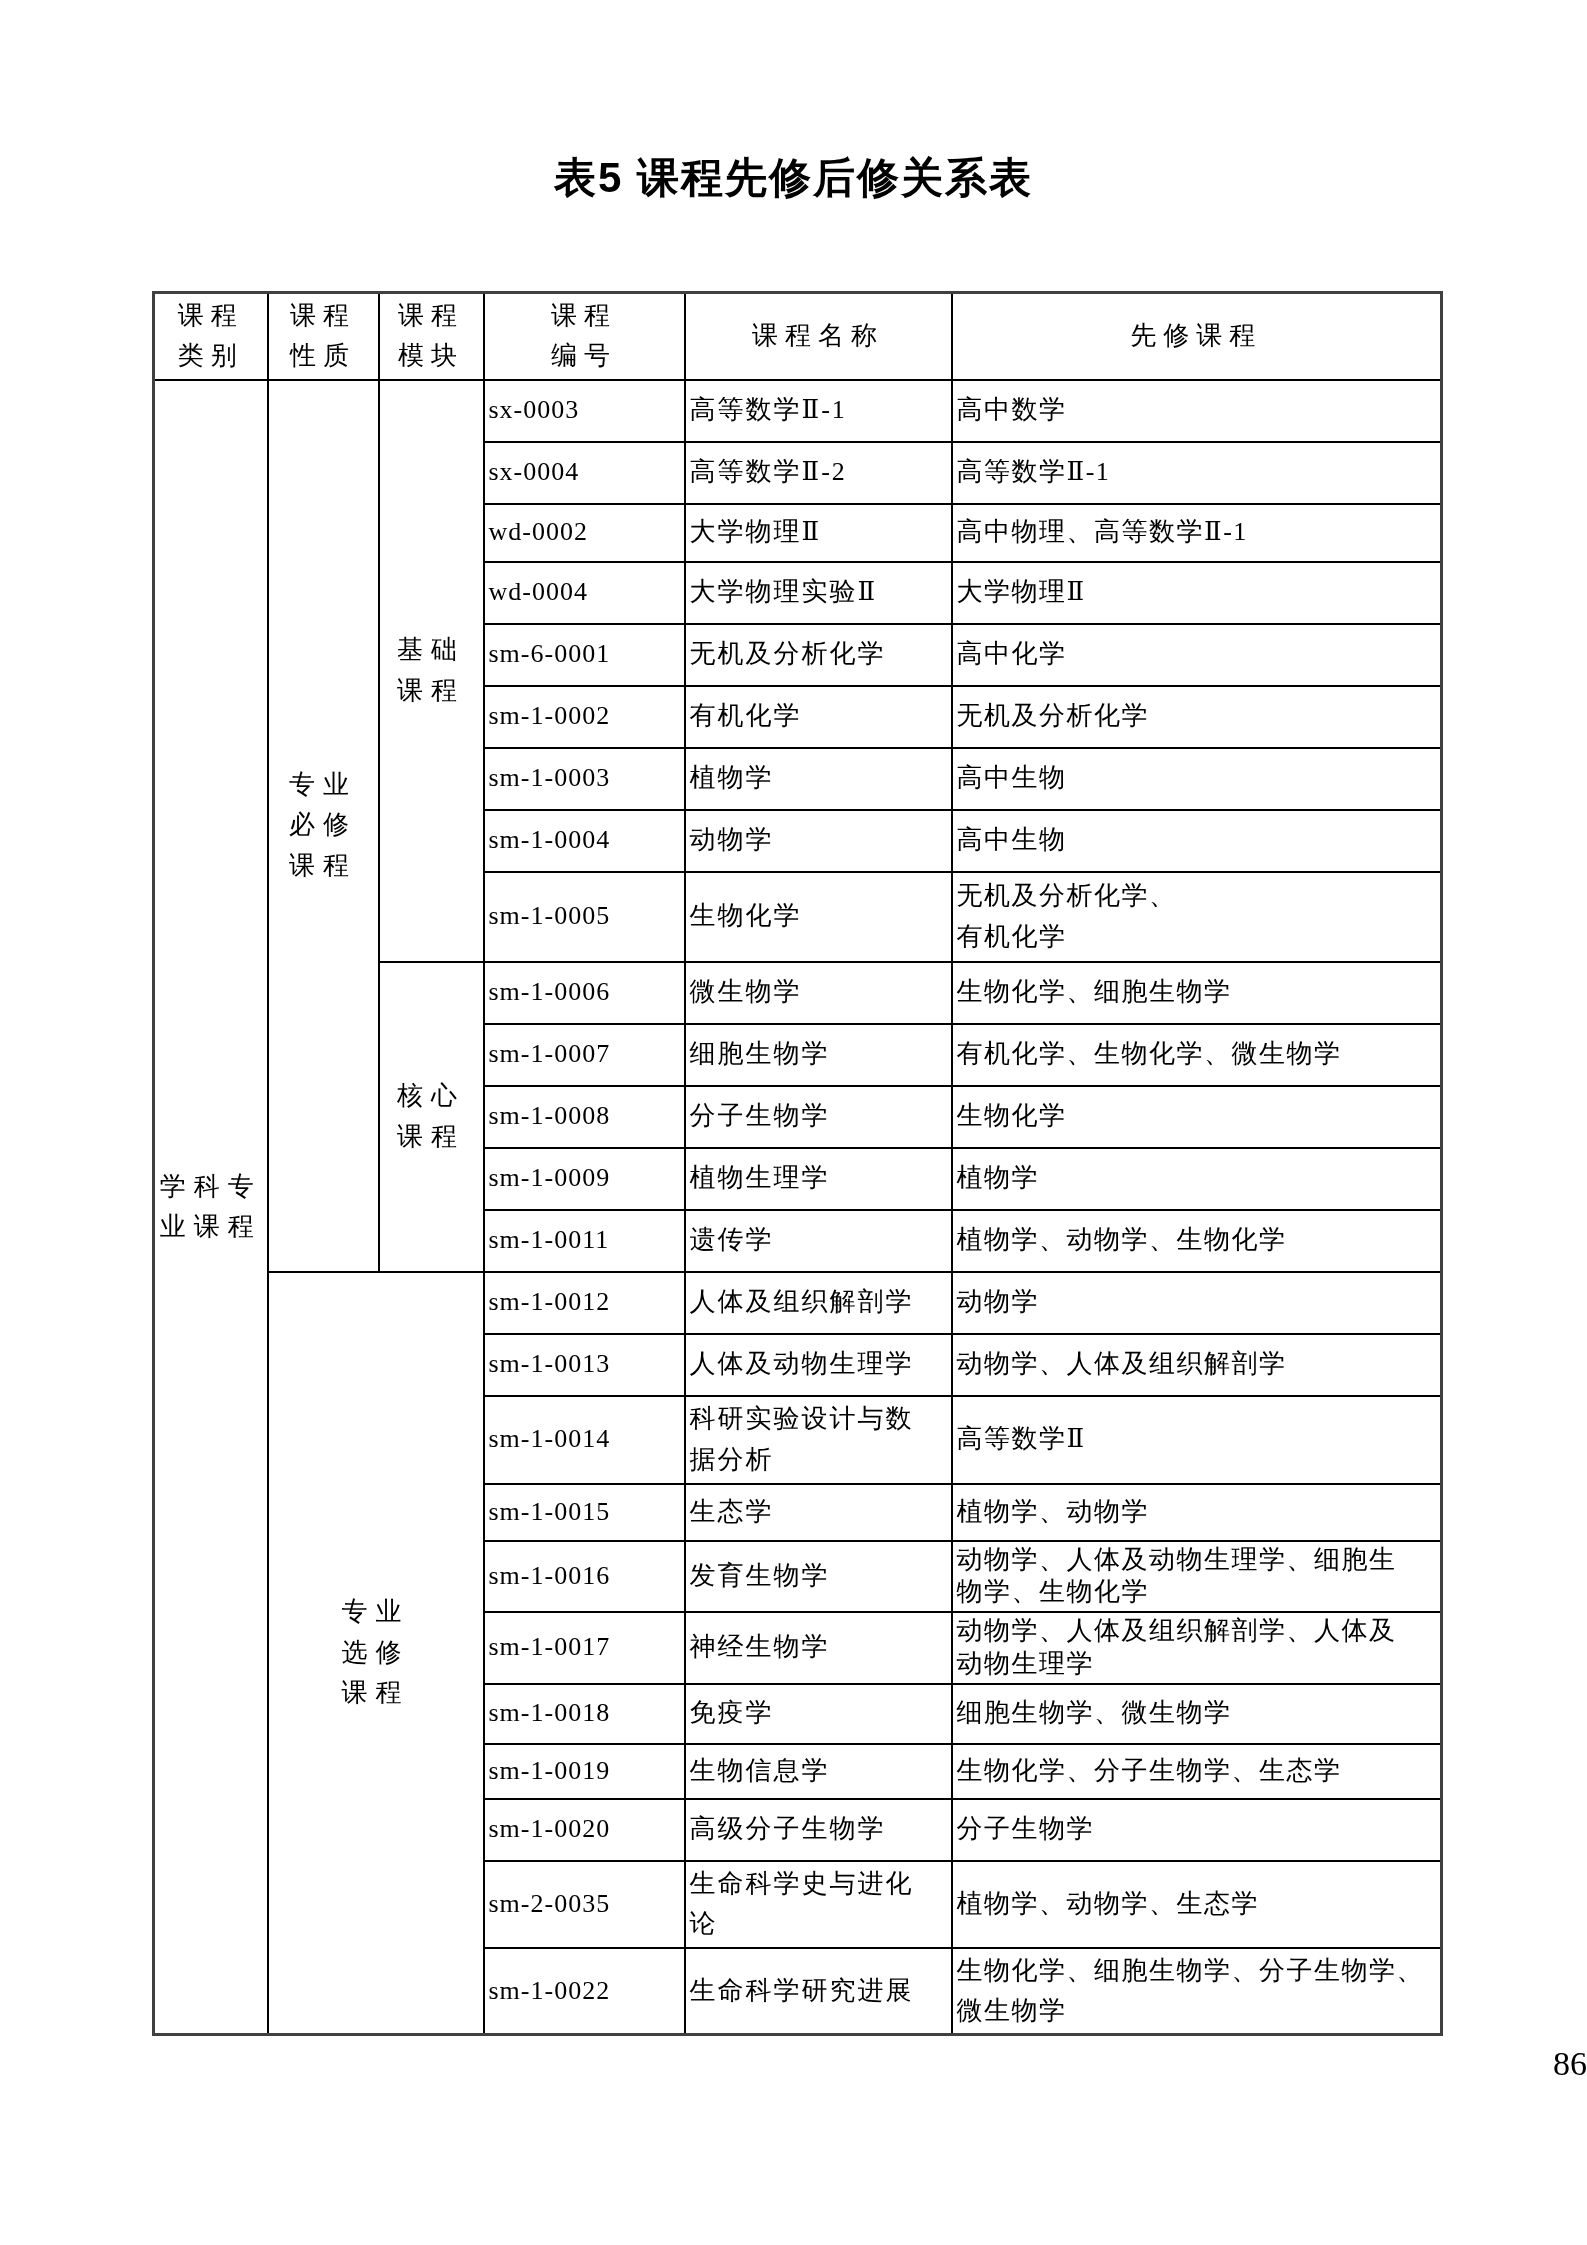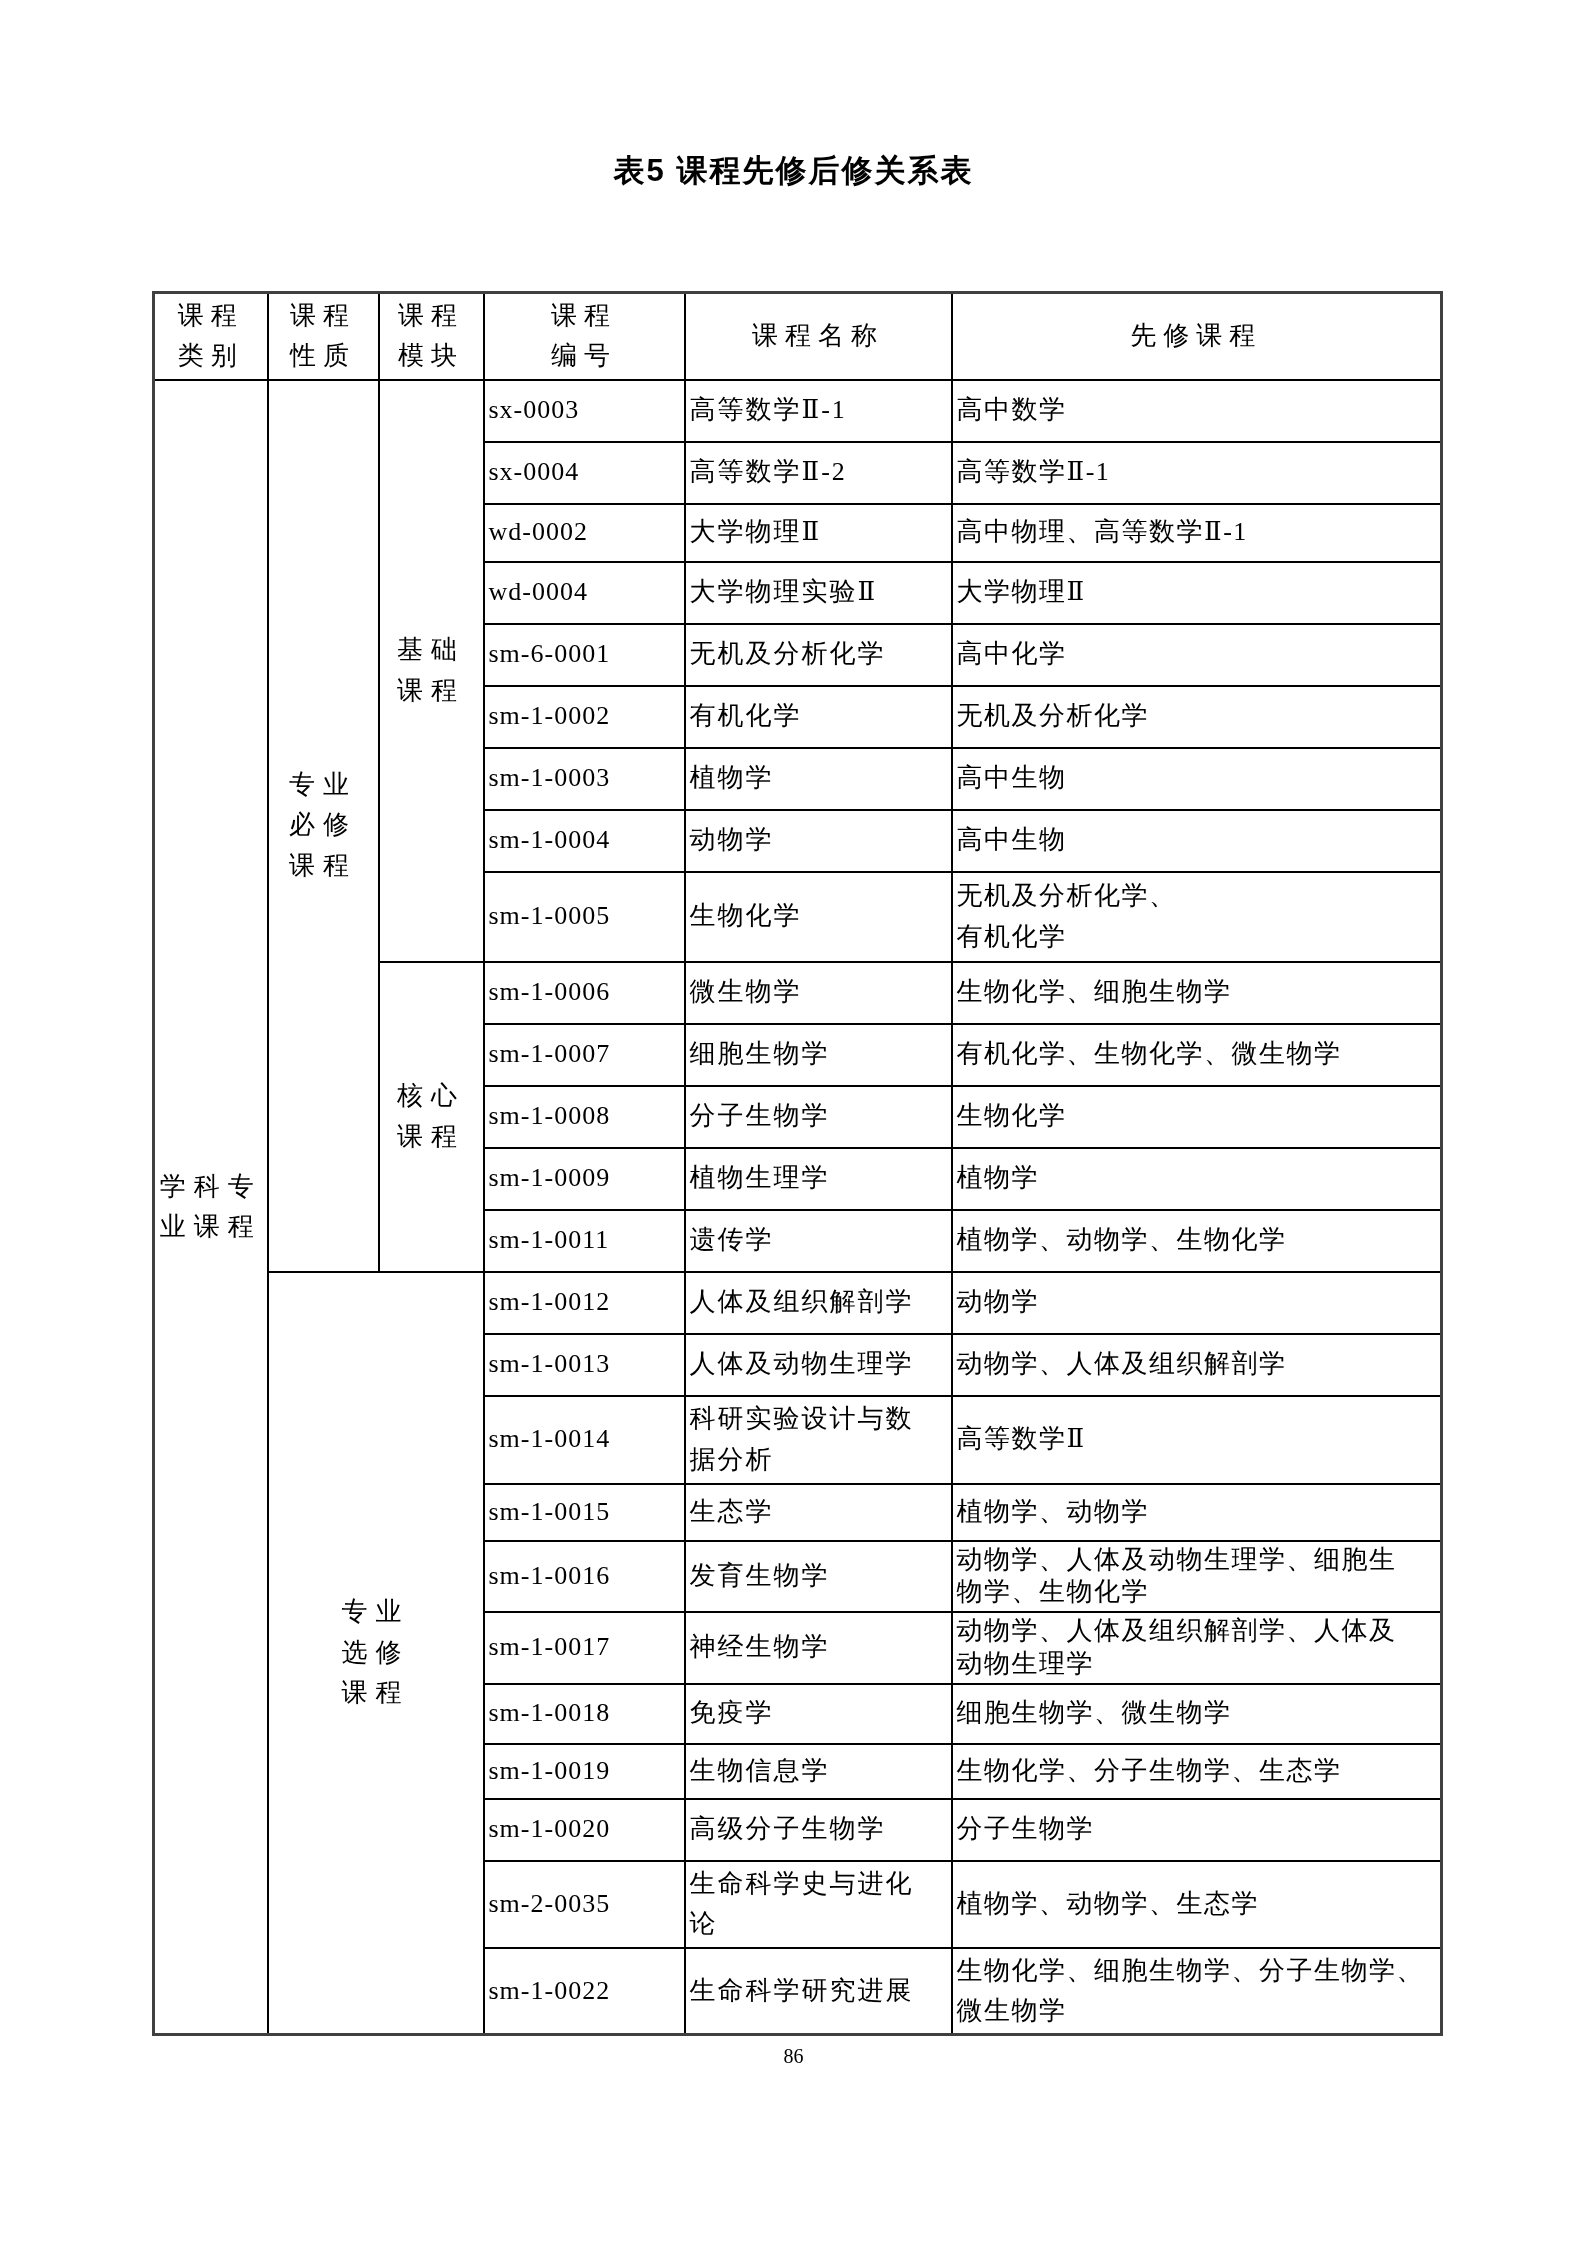--- a/index.html
+++ b/index.html
@@ -17,21 +17,21 @@
     overflow: hidden;
   }
   .doc-title {
     position: absolute;
     top: 150px;
     left: 0;
     width: 1587px;
     text-align: center;
     font-family: "Liberation Sans", "DejaVu Sans", sans-serif;
     font-weight: bold;
-    font-size: 31px;
+    font-size: 42px;
     letter-spacing: 2px;
   }
   table.prereq-table {
     position: absolute;
     left: 152px;
     top: 291px;
     width: 1288px;
     border-collapse: collapse;
     table-layout: fixed;
     border: 3px solid #404040;
@@ -75,22 +75,22 @@
     white-space: pre;
   }
   tr.tight td.prereq-cell {
     line-height: 1.25;
   }
   .page-number {
     position: absolute;
     top: 2045px;
     left: 0;
     width: 1587px;
-    text-align: center;
-    font-size: 20px;
+    text-align: right;
+    font-size: 34px;
   }
 </style>
 </head>
 <body>
 
 <div class="page">
 
   <div class="doc-title">表5 课程先修后修关系表</div>
 
   <table class="prereq-table">

